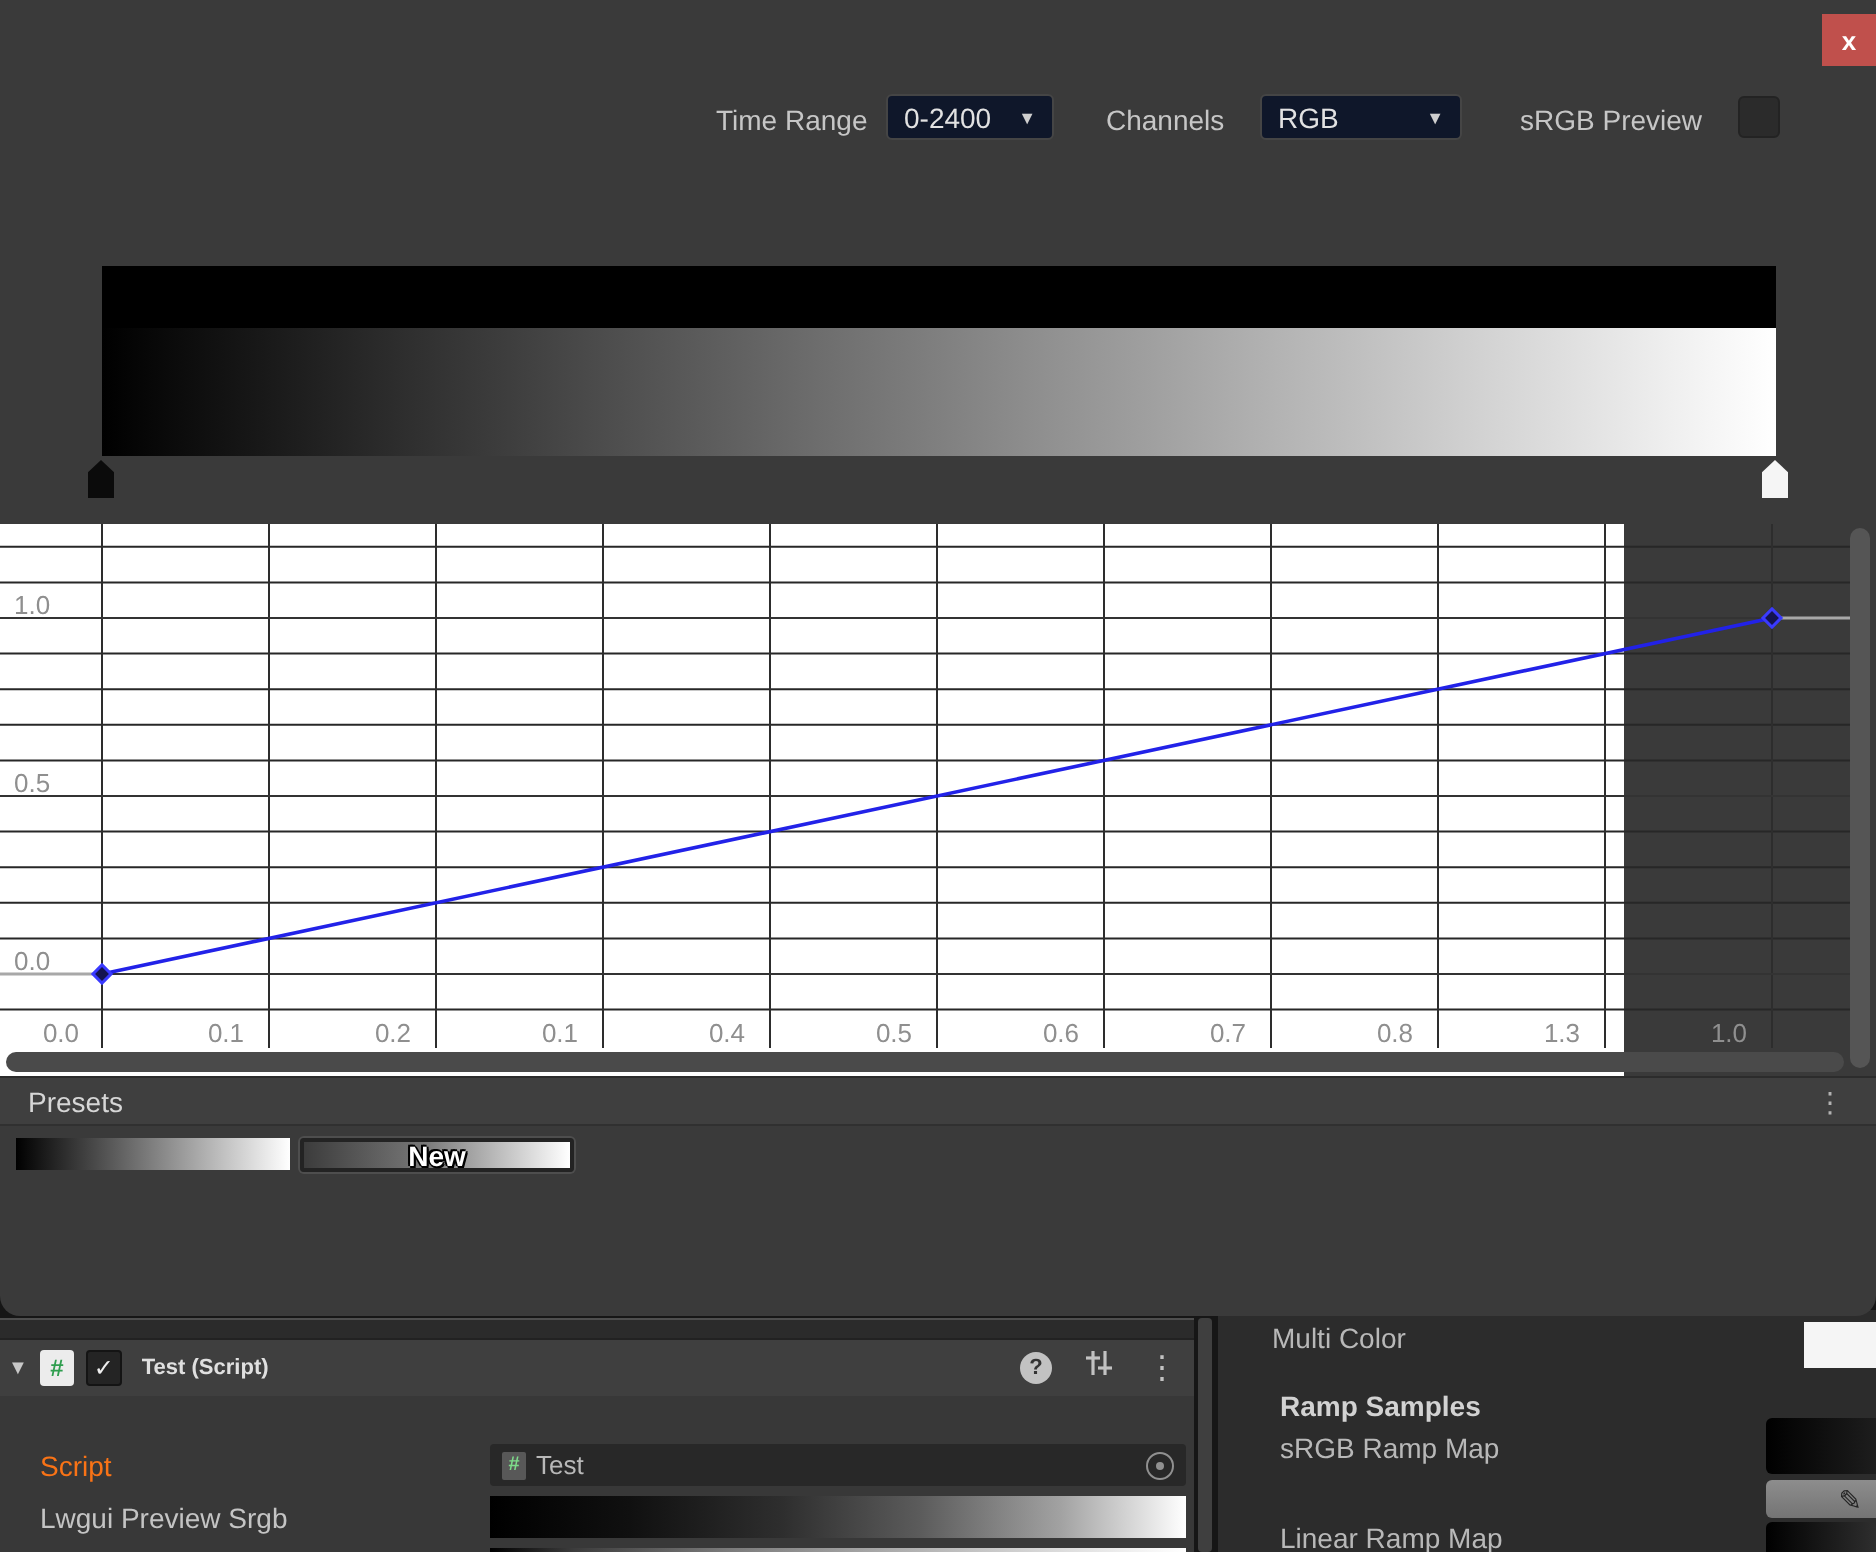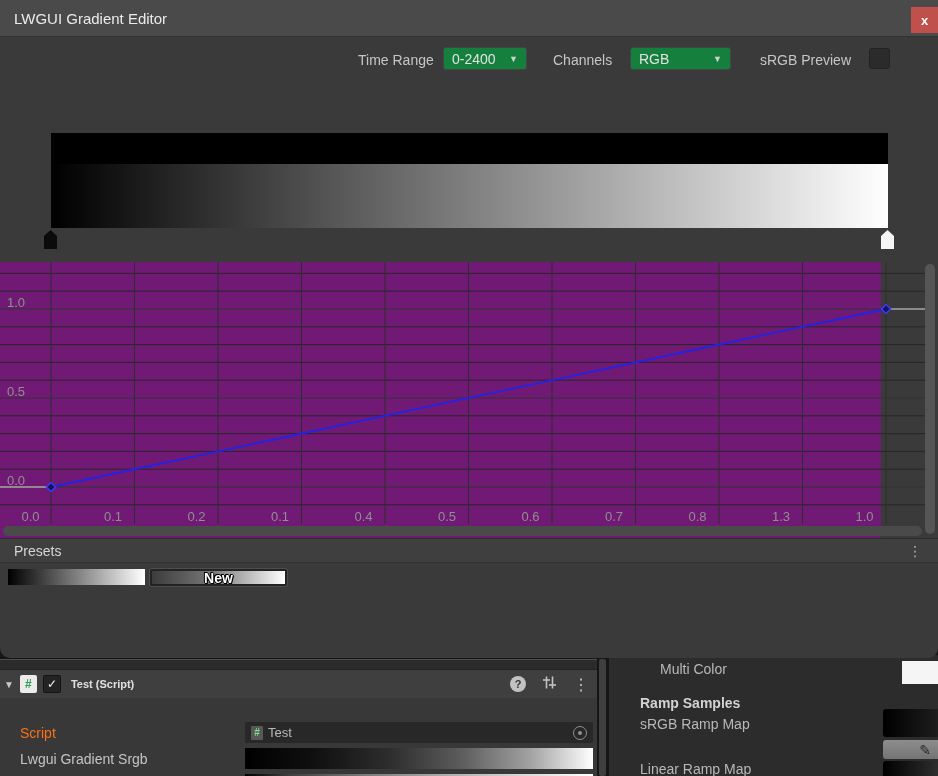--- a/index.html
+++ b/index.html
@@ -13,37 +13,37 @@
   
   .popup{left:0;top:0;width:938px;height:658px;background:#3a3a3a;
          border-radius:0 0 10px 10px;z-index:5}
   .titlebar{left:0;top:0;width:938px;height:37px;background:#4a4a4a;
             display:flex;align-items:center;padding-left:14px;box-sizing:border-box;
             color:#eaeaea;font-size:15px;border-bottom:1px solid #333}
   .close-btn{right:0;top:7px;width:27px;height:26px;background:#c0504c;
              color:#fff;font-size:13px;font-weight:bold;
              display:flex;align-items:center;justify-content:center;cursor:pointer}
   .ctl-label{color:#c6c6c6;font-size:14px;line-height:23px}
-  .dropdown{height:23px;background:#15803d;border:1px solid #454545;border-radius:3px;
+  .dropdown{height:23px;background:#0f172a;border:1px solid #454545;border-radius:3px;
             color:#e2e2e2;font-size:14px;display:flex;align-items:center;
             padding:0 8px;box-sizing:border-box;justify-content:space-between}
   .dd-arrow{font-size:9px;color:#cfcfcf;margin-left:8px}
   .checkbox{width:19px;height:19px;background:#2b2b2b;border:1px solid #232323;border-radius:3px}
 
   
   .grad-top{left:51px;top:133px;width:837px;height:31px;background:#000}
   .grad-ramp{left:51px;top:164px;width:837px;height:64px;
              background:linear-gradient(to right,#000,#fff)}
   .grad-key{width:13px;height:19px;top:230px;
             clip-path:polygon(50% 0,100% 32%,100% 100%,0 100%,0 32%)}
   .key-black{left:44px;background:#0b0b0b;outline:1px solid #000}
   .key-white{left:881px;background:#f5f5f5}
 
   
-  .curve-area{left:0;top:262px;width:881px;height:276px;background:#701a75}
+  .curve-area{left:0;top:262px;width:812px;height:276px;background:#ffffff}
   .tick{position:absolute;color:#8f8f8f;font-size:13px}
   .xtick{top:247px;width:32px;text-align:center}
   .ytick{left:7px;width:28px}
   .hscroll{position:absolute;left:3px;top:264px;width:919px;height:10px;
            background:#4a4a4a;border-radius:5px}
   .vscroll{position:absolute;left:925px;top:2px;width:10px;height:270px;
            background:#555;border-radius:5px}
 
   
   .presets-header{left:0;top:538px;width:938px;height:25px;background:#3f3f3f;
@@ -131,44 +131,41 @@
     <span class="hdr-icon">⋮</span>
   </div>
 
   <span class="row-label" style="top:66px;color:#f97316">Script</span>
   <div class="field obj-field" style="top:63px">
     <span class="mini-script">#</span>
     <span>Test</span>
     <span class="obj-picker"></span>
   </div>
 
-  <span class="row-label" style="top:92px">Lwgui Gradient Srgb</span>
+  <span class="row-label" style="top:92px">Lwgui Preview Srgb</span>
   <div class="field grad-field-srgb" style="top:89px"></div>
 
   <div class="field grad-field-linear" style="top:115px"></div>
 </div>
 <div class="abs insp-scrollbar"></div>
 
 <div class="abs matpanel"></div>
-<span class="mat-label" style="left:660px;top:661px">Multi Color</span>
+<span class="mat-label" style="left:636px;top:661px">Multi Color</span>
 <div class="multi-swatch"></div>
 <span class="mat-label mat-bold" style="left:640px;top:695px">Ramp Samples</span>
 <span class="mat-label" style="left:640px;top:716px">sRGB Ramp Map</span>
 <div class="ramp-thumb1"></div>
 <div class="pencil-btn">
   <span>✎</span>
 </div>
 <span class="mat-label" style="left:640px;top:761px">Linear Ramp Map</span>
 <div class="ramp-thumb2"></div>
 
 <div class="abs popup">
 
-  <div class="abs titlebar">
-    <span>LWGUI Gradient Editor</span>
-  </div>
   <div class="abs close-btn">x</div>
 
   <span class="abs ctl-label" style="left:358px;top:49px">Time Range</span>
   <div class="abs dropdown" style="left:443px;top:47px;width:84px">
     <span>0-2400</span>
     <span class="dd-arrow">▼</span>
   </div>
   <span class="abs ctl-label" style="left:553px;top:49px">Channels</span>
   <div class="abs dropdown" style="left:630px;top:47px;width:101px">
     <span>RGB</span>

